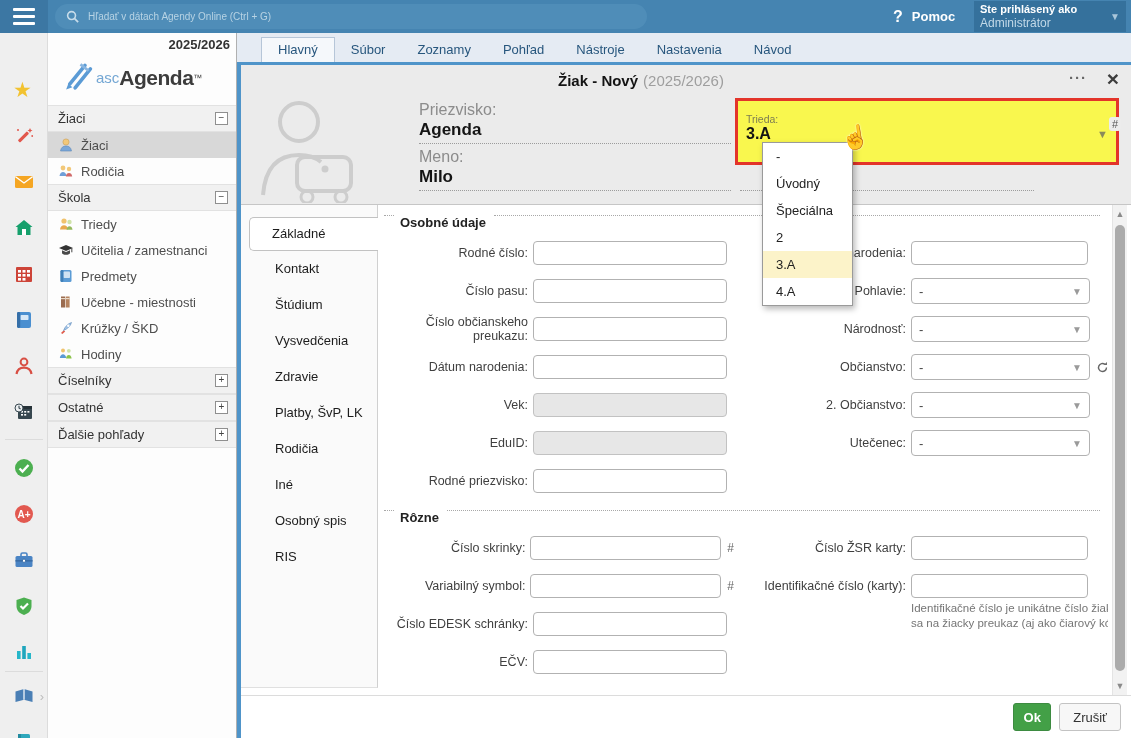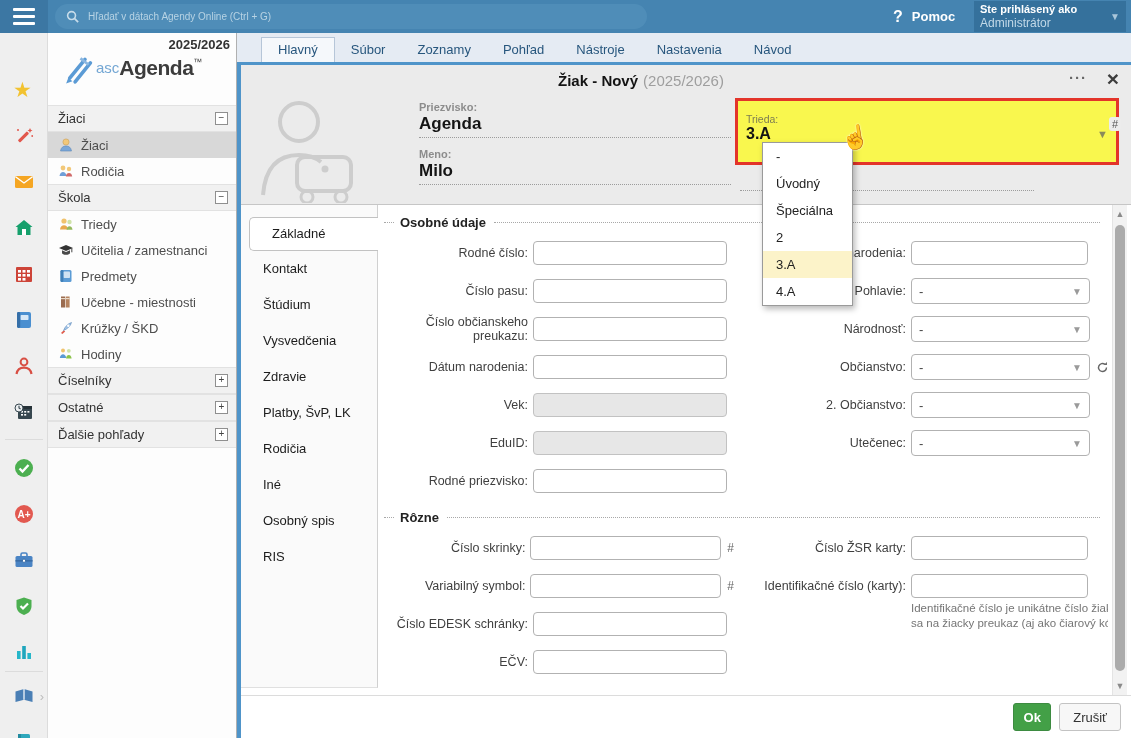--- a/index.html
+++ b/index.html
@@ -27,21 +27,21 @@
     border-right:1px solid #dcdcdc;box-sizing:border-box;}
   .sicon{position:absolute;left:13px;width:22px;height:22px;cursor:pointer;}
   .sicon svg{width:22px;height:22px;display:block;}
   .sicon .star{font-size:21px;color:#f2c230;line-height:22px;}
   .sicon .chev{position:absolute;right:-9px;top:4px;color:#bdbdbd;font-size:13px;}
   .strip-div{position:absolute;left:5px;width:38px;height:1px;background:#dcdcdc;}
   
   .sidebar{position:absolute;left:48px;top:33px;width:189px;height:705px;background:#fdfdfd;
     border-right:1px solid #b0b0b0;box-sizing:border-box;}
   .year{position:absolute;right:6px;top:4px;font-weight:bold;font-size:13px;color:#333;}
-  .logo{position:absolute;left:10px;top:22px;height:46px;display:flex;align-items:flex-start;}
+  .logo{position:absolute;left:10px;top:22px;height:46px;display:flex;align-items:center;}
   .logo svg{margin-right:2px;margin-bottom:2px;}
   .logo .asc{color:#74a7d4;font-size:15px;line-height:26px;}
   .logo .agn{color:#3c3c3c;font-size:21px;font-weight:bold;line-height:26px;letter-spacing:-.5px;}
   .logo .tm{color:#3c3c3c;font-size:9px;vertical-align:top;line-height:14px;}
   .sidemenu{position:absolute;left:0;top:72px;width:100%;}
   .sgh{height:25px;background:#f1f1f1;border-top:1px solid #e2e2e2;border-bottom:1px solid #e2e2e2;
     display:flex;align-items:center;padding:0 8px 0 10px;cursor:pointer;}
   .sgh .lbl{font-size:13px;color:#333;}
   .sgh .tgl{margin-left:auto;width:11px;height:11px;border:1px solid #8f8f8f;background:#fff;
     font-size:10px;line-height:10px;text-align:center;color:#444;}
@@ -62,41 +62,41 @@
   .dtitle{position:absolute;left:0;right:90px;top:0;height:30px;display:flex;align-items:center;justify-content:center;
     font-size:15px;color:#141414;white-space:nowrap;}
   .dtitle b{font-weight:bold;}
   .dtitle .suf{color:#9e9e9e;margin-left:5px;}
   .dots{position:absolute;right:44px;top:4px;font-weight:bold;color:#666;font-size:15px;letter-spacing:1px;cursor:pointer;}
   .xclose{position:absolute;right:12px;top:2px;font-weight:bold;color:#3d3d3d;font-size:21px;cursor:pointer;}
   .dheader{position:absolute;left:0;top:30px;width:100%;height:110px;background:#ebebeb;
     border-bottom:1px solid #c6c6c6;box-sizing:border-box;}
   .avatar{position:absolute;left:8px;top:2px;}
   .hfield{position:absolute;left:178px;width:312px;border-bottom:1px dotted #9c9c9c;padding-bottom:3px;}
-  .hfield .hl{font-size:11px;color:#8c8c8c;font-weight:bold;}
+  .hfield .hl{font-size:16px;color:#8c8c8c;}
   .hfield .hv{font-size:17px;font-weight:bold;color:#141414;line-height:21px;min-height:21px;}
   .triedabox{position:absolute;left:494px;top:3px;width:362px;height:37px;border:3px solid #e3342a;
     background:#f9f74e;padding:12px 8px;cursor:pointer;}
   .triedabox .hl{font-size:10.5px;color:#7d7d52;}
   .triedarow{display:flex;align-items:center;}
   .triedarow .hv{font-size:16px;font-weight:bold;color:#141414;}
   .triedarow .car{margin-left:auto;color:#8a8a5a;font-size:11px;}
   .hash-badge{position:absolute;left:868px;top:22px;background:#ececec;border-radius:3px;
     padding:1px 3px;font-size:11px;color:#555;}
   .cnum-label{position:absolute;left:501px;top:57px;font-size:12px;color:#9a9a9a;letter-spacing:2.8px;white-space:nowrap;}
   .cnum-line{position:absolute;left:499px;top:95px;width:294px;border-bottom:1px dotted #9c9c9c;}
   
   .dbody{position:absolute;left:0;top:140px;width:100%;height:490px;background:#fff;}
   .tabcol{position:absolute;left:0;top:0;width:137px;height:483px;background:#fafafa;
     border-right:1px solid #d0d0d0;border-bottom:1px solid #e0e0e0;box-sizing:border-box;padding-top:12px;}
-  .dtab{height:36px;line-height:36px;padding-left:22px;font-size:13px;color:#1c1c1c;cursor:pointer;white-space:nowrap;}
+  .dtab{height:36px;line-height:36px;padding-left:34px;font-size:13px;color:#1c1c1c;cursor:pointer;white-space:nowrap;}
   .dtab.active{position:relative;z-index:2;margin-left:8px;margin-right:-1px;height:34px;line-height:32px;
     padding-left:22px;background:#fff;border:1px solid #c2c2c2;border-right:none;border-radius:5px 0 0 5px;box-sizing:border-box;}
   .formarea{position:absolute;left:137px;top:0;right:23px;bottom:0;overflow:hidden;}
-  .sechead{display:flex;align-items:center;margin:10px 8px 0 6px;}
+  .sechead{display:flex;align-items:flex-start;margin:10px 8px 0 6px;}
   .sechead .lead{width:10px;border-top:1px dotted #a8a8a8;margin-right:6px;}
   .sechead .st{font-size:13px;font-weight:bold;color:#222;}
   .sechead .tail{flex:1;border-top:1px dotted #a8a8a8;margin-left:8px;}
   .cols{display:flex;margin-top:4px;}
   .colL{width:356px;flex:0 0 auto;}
   .colR{margin-left:22px;flex:0 0 auto;}
   .frow{display:flex;align-items:center;height:38px;}
   .flabel{width:150px;padding-right:5px;text-align:right;font-size:12.5px;color:#3f3f3f;line-height:1.15;}
   .colR .flabel{width:150px;}
   .fin{width:180px;height:22px;border:1px solid #b2b2b2;border-radius:4px;padding:0 6px;

